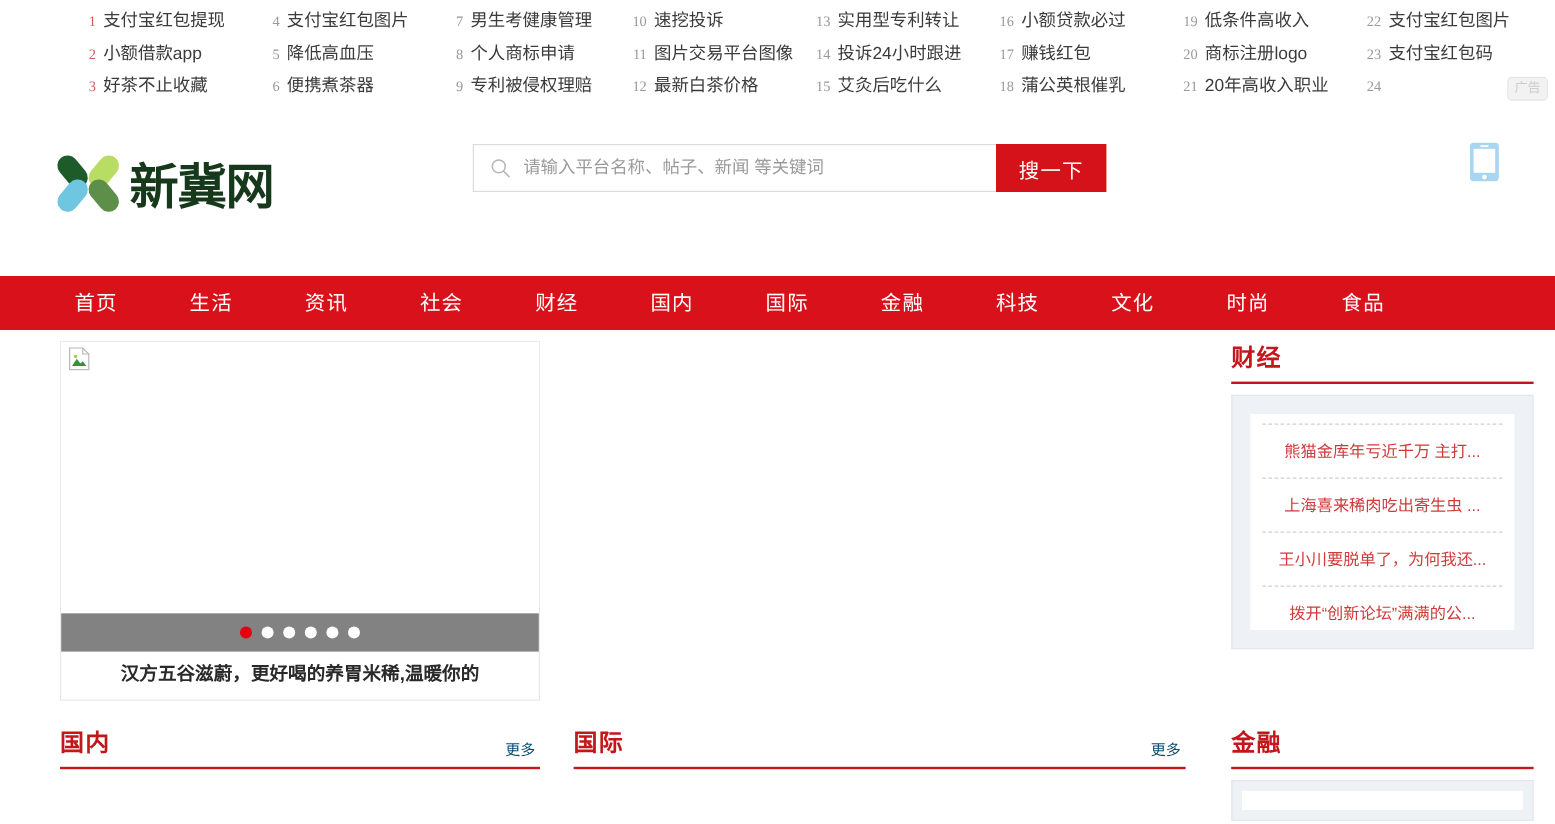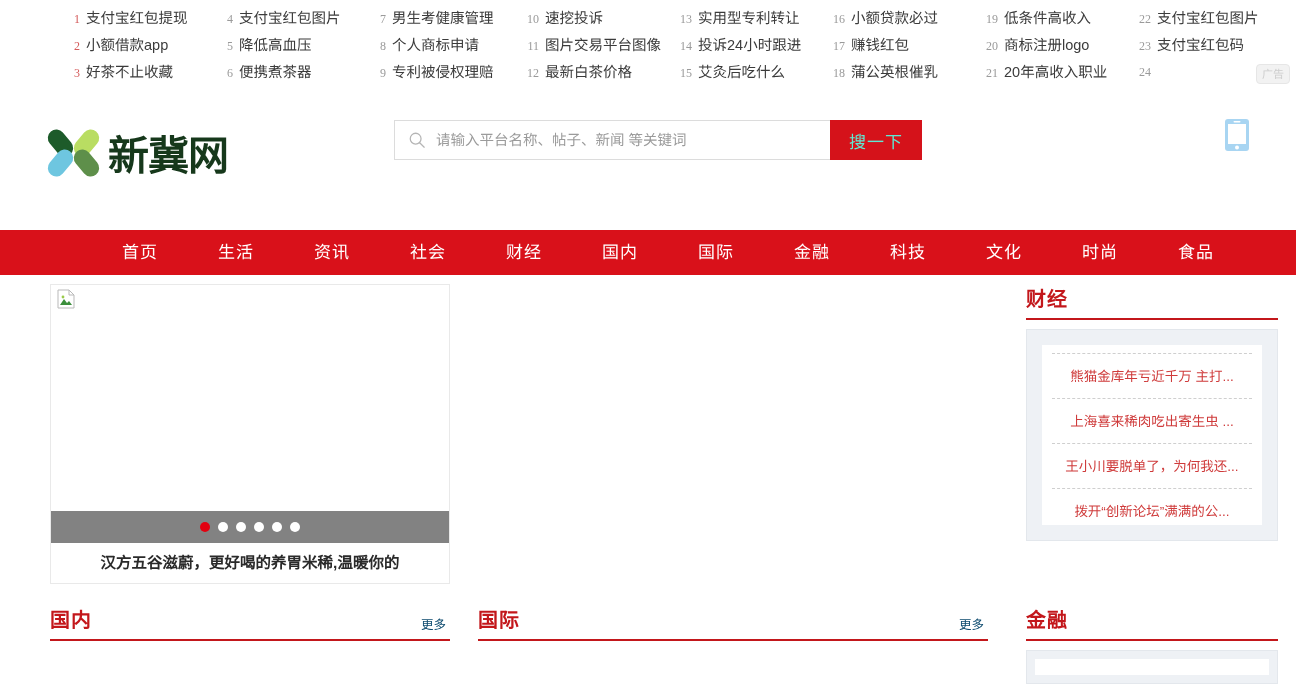--- a/index.html
+++ b/index.html
@@ -131,21 +131,21 @@
     font-size: 14.5px;
     color: #666;
     font-family: "Liberation Sans", "DejaVu Sans", sans-serif;
     background: transparent;
     height: 36px;
   }
   .search-input::placeholder { color: #9b9b9b; }
   .search-btn {
     width: 92px;
     background: #d5121a;
-    color: #5eead4;
+    color: #ffffff;
     border: none;
     font-size: 17px;
     letter-spacing: 1px;
     cursor: pointer;
     font-family: "Liberation Sans", "DejaVu Sans", sans-serif;
   }
   .mobile-icon {
     position: absolute;
     right: 46px;
     top: 158px;
@@ -163,21 +163,21 @@
     align-items: center;
   }
   .nav-inner {
     display: flex;
     margin-left: 62px;
   }
   .nav-item {
     color: #ffffff;
     font-size: 17px;
     width: 96px;
-    text-align: right;
+    text-align: left;
     line-height: 45px;
     cursor: pointer;
     letter-spacing: 1px;
   }
 
   
   .main {
     position: relative;
     width: 1296px;
     height: 412px;

